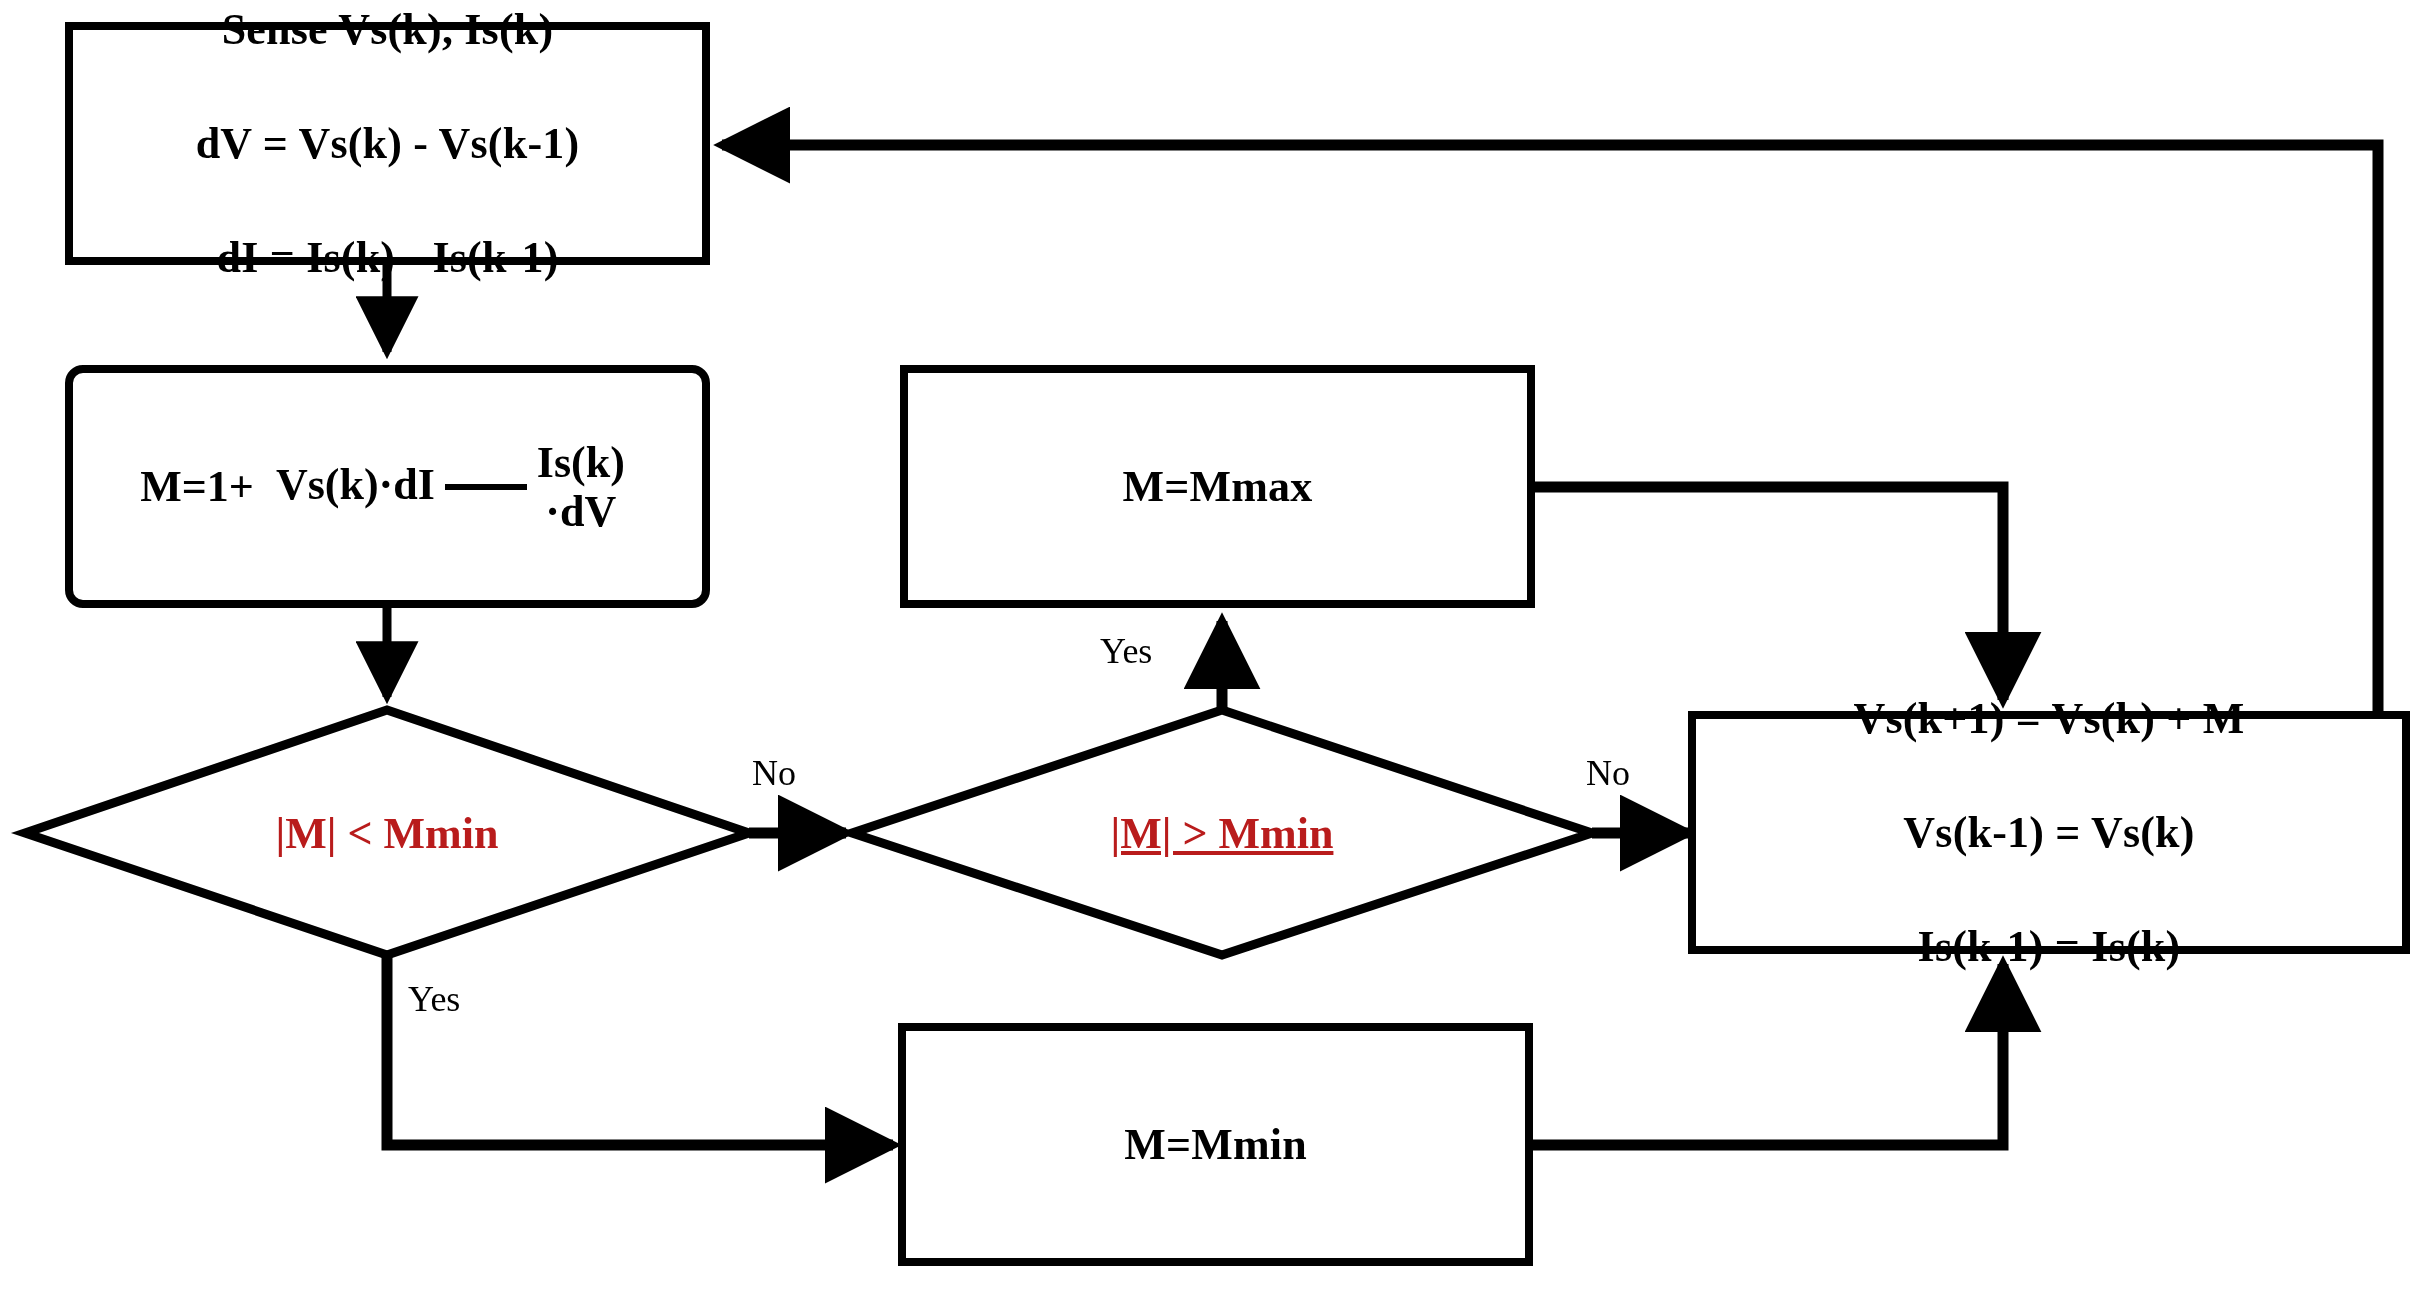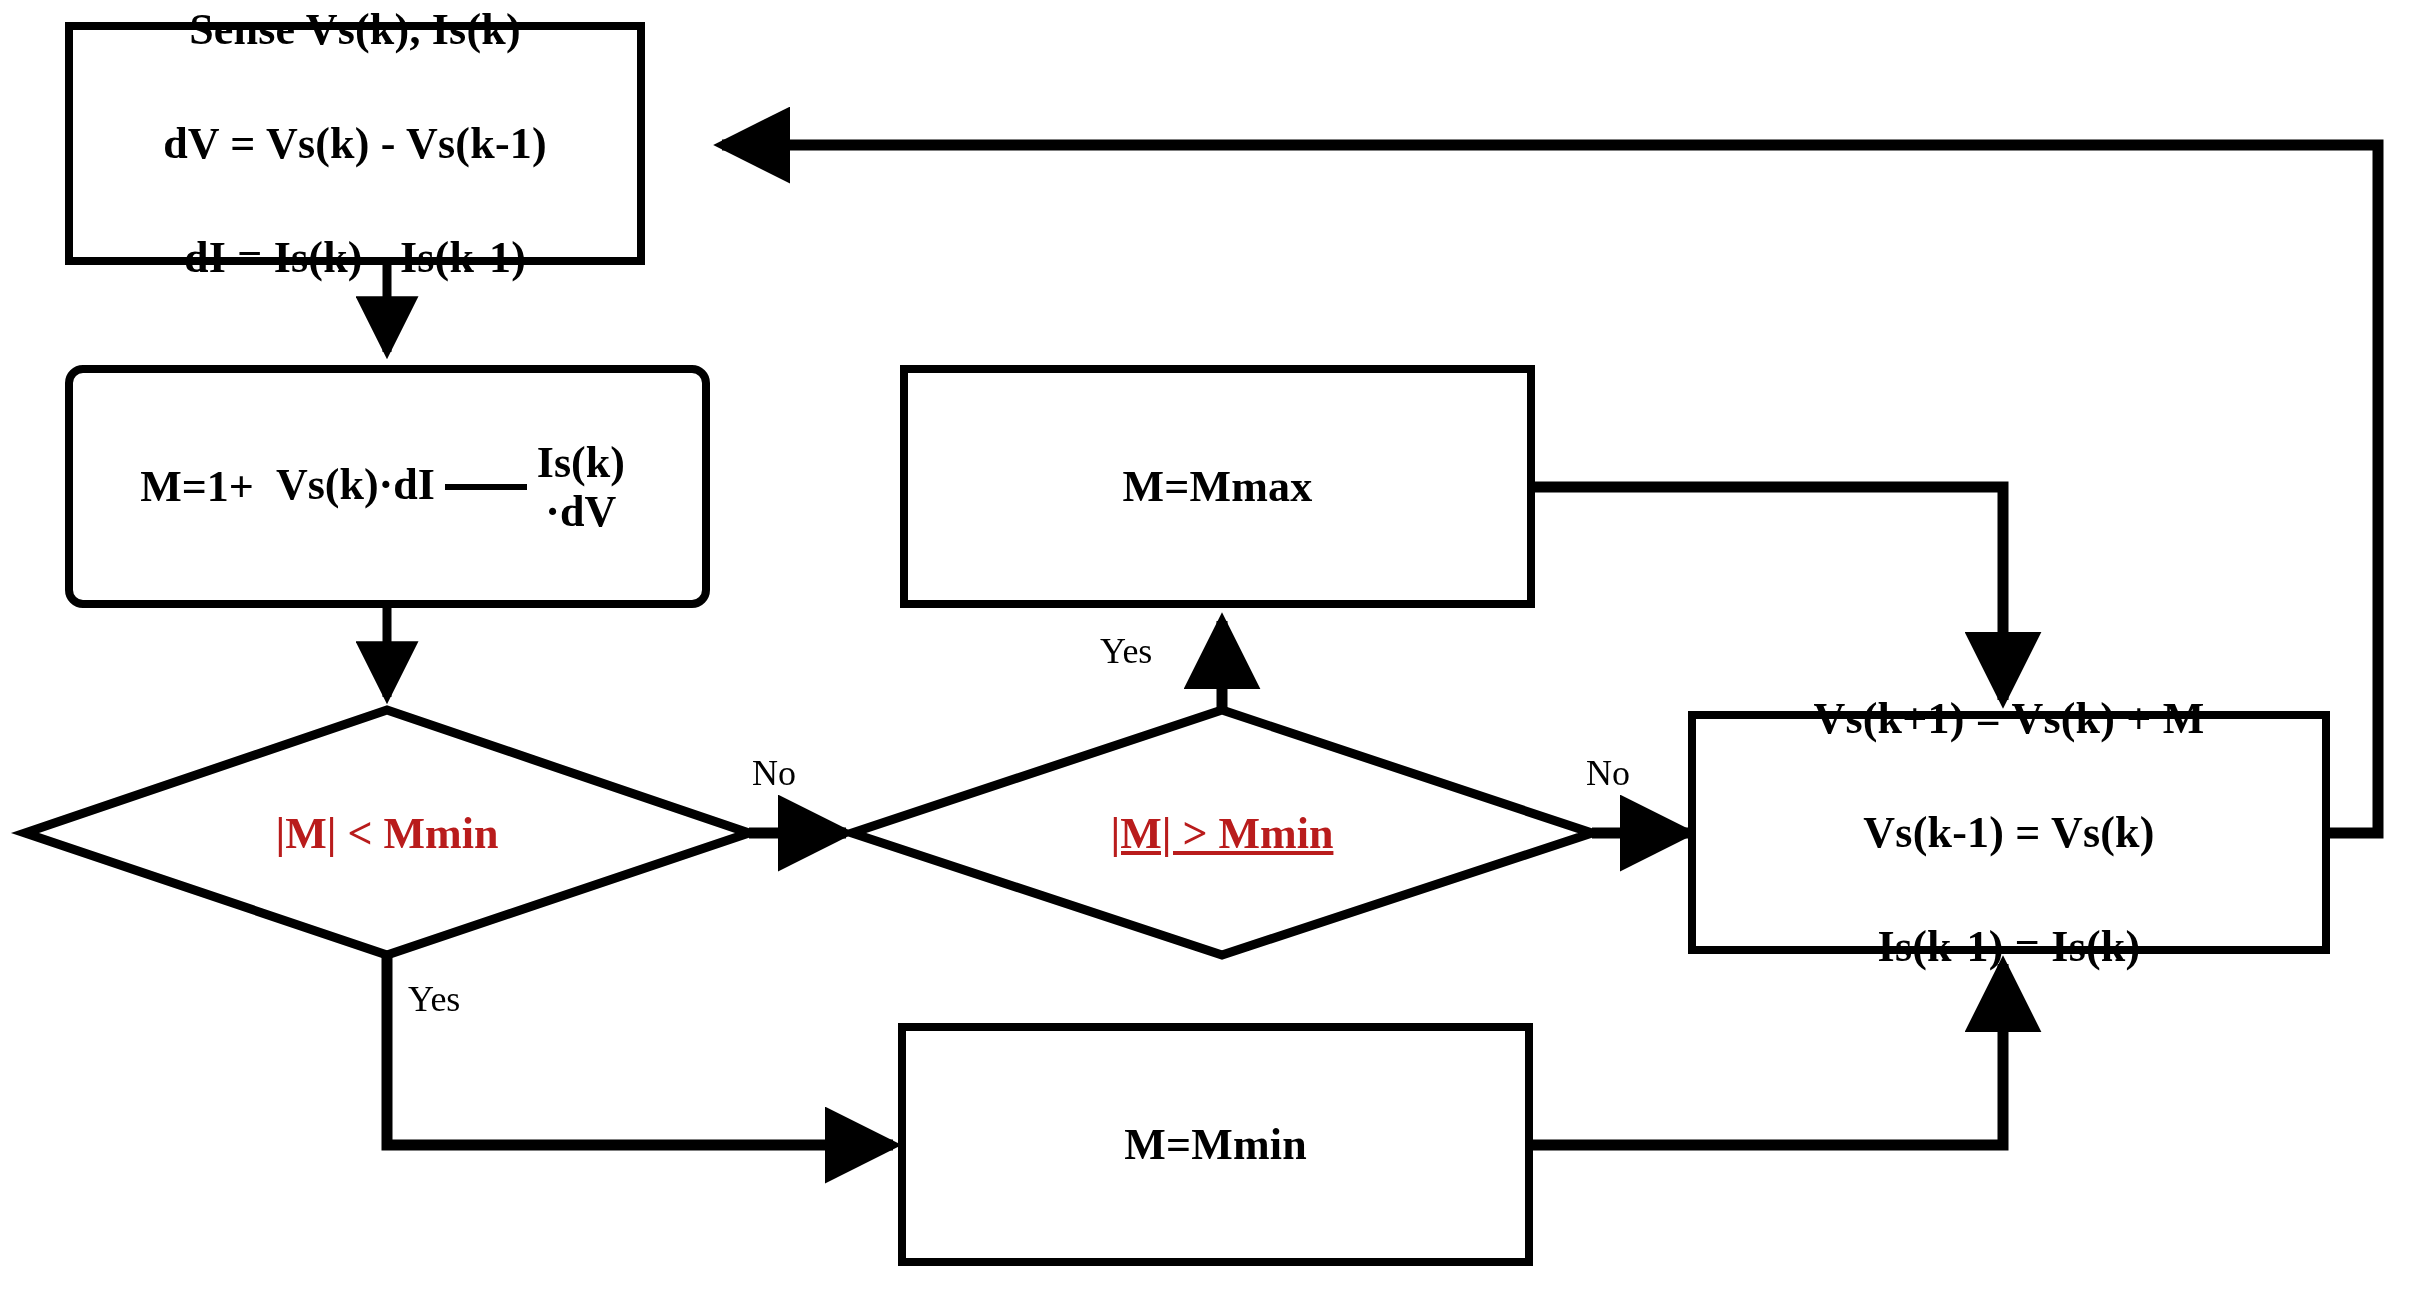--- a/index.html
+++ b/index.html
@@ -119,21 +119,21 @@
 
     <path d="M1592,833 L1688,833" stroke="#000000" stroke-width="11" fill="none" marker-end="url(#ah)"></path>
 
     <path d="M1535,487 L2003,487 L2003,700" stroke="#000000" stroke-width="11" fill="none" marker-end="url(#ah)"></path>
 
     <path d="M1533,1145 L2003,1145 L2003,964" stroke="#000000" stroke-width="11" fill="none" marker-end="url(#ah)"></path>
 
     <path d="M2310,833 L2378,833 L2378,145 L722,145" stroke="#000000" stroke-width="11" fill="none" marker-end="url(#ah)"></path>
   </svg>
 
-  <div class="node proc" style="left:65px; top:22px; width:580px; height:243px;">
+  <div class="node proc" style="left:65px; top:22px; width:645px; height:243px;">
     <div class="proc-text">
       <span class="ln">Sense Vs(k), Is(k)</span>
       <span class="ln">dV = Vs(k) -   Vs(k-1)</span>
       <span class="ln">dI = Is(k) -   Is(k-1)</span>
     </div>
   </div>
 
   <div class="node proc" style="left:65px; top:365px; width:645px; height:243px;border-radius:18px;">
     <div class="frac-wrap">
       <span class="frac-lead">M=1+</span>
@@ -146,21 +146,21 @@
   </div>
 
   <div class="node proc" style="left:900px; top:365px; width:635px; height:243px;">
     <div class="proc-text">M=Mmax</div>
   </div>
 
   <div class="node proc" style="left:898px; top:1023px; width:635px; height:243px;">
     <div class="proc-text">M=Mmin</div>
   </div>
 
-  <div class="node proc" style="left:1688px; top:711px; width:642px; height:243px;">
+  <div class="node proc" style="left:1688px; top:711px; width:722px; height:243px;">
     <div class="proc-text">
       <span class="ln">Vs(k+1) = Vs(k) + M</span>
       <span class="ln">Vs(k-1) = Vs(k)</span>
       <span class="ln">Is(k-1) = Is(k)</span>
     </div>
   </div>
 
   <div class="decision-label" style="left:137px; top:793px; width:500px; height:80px;">
     <span>|M| &lt; Mmin</span>
   </div>

